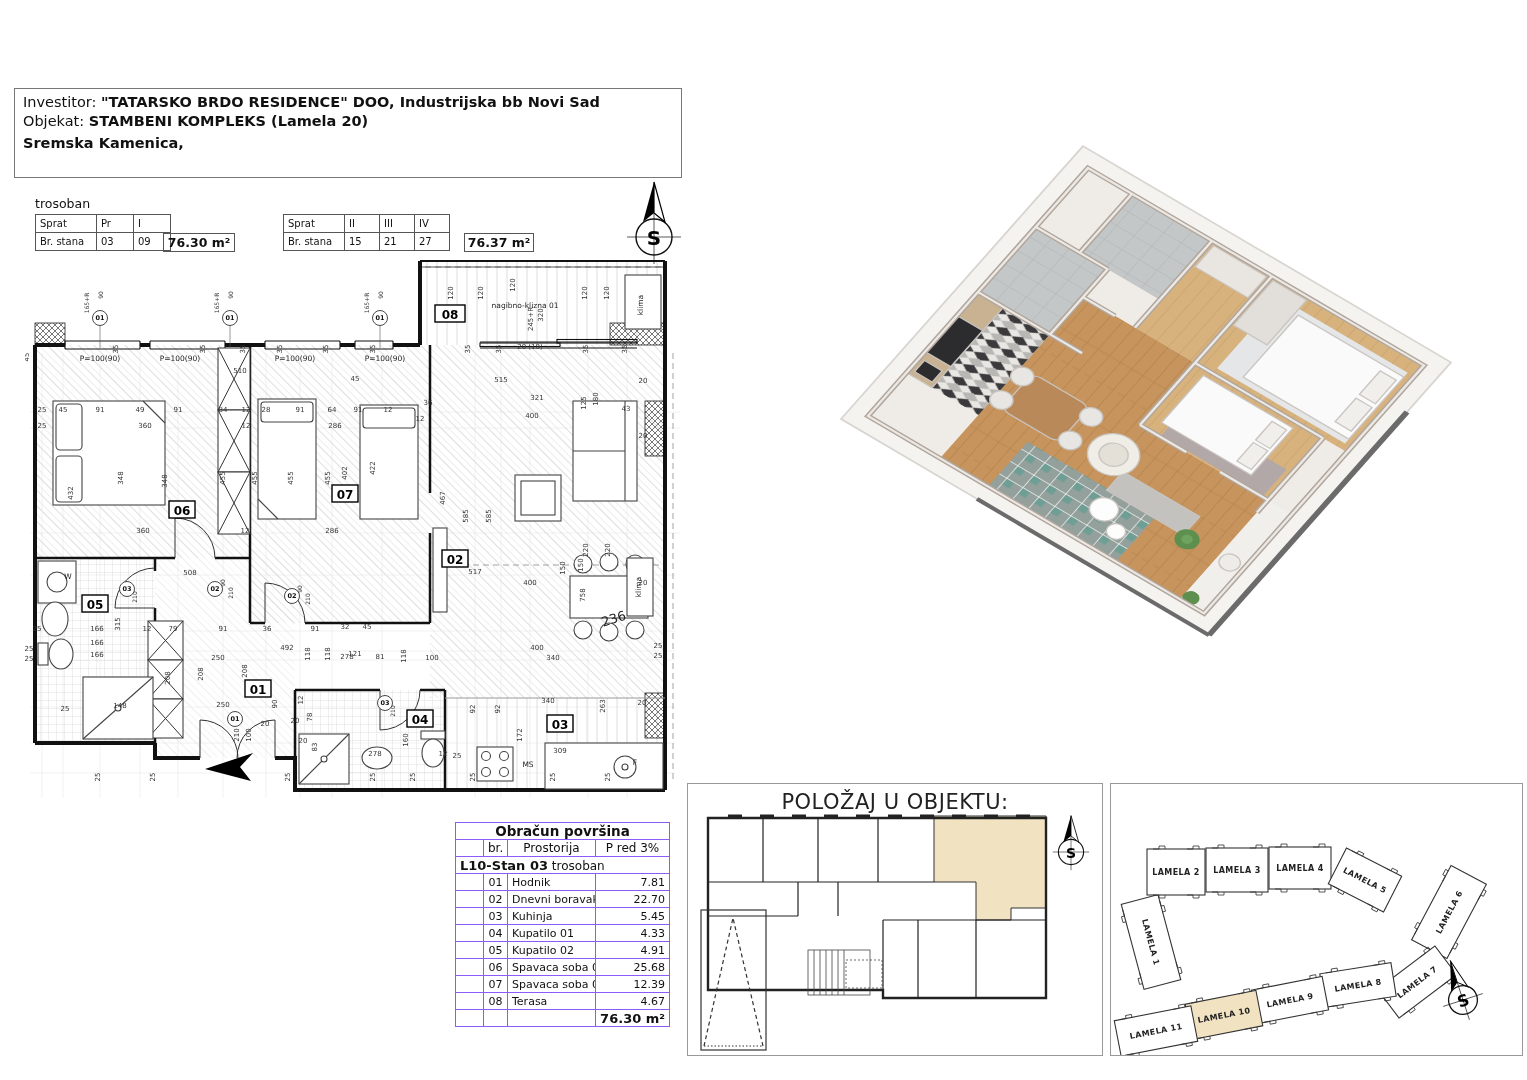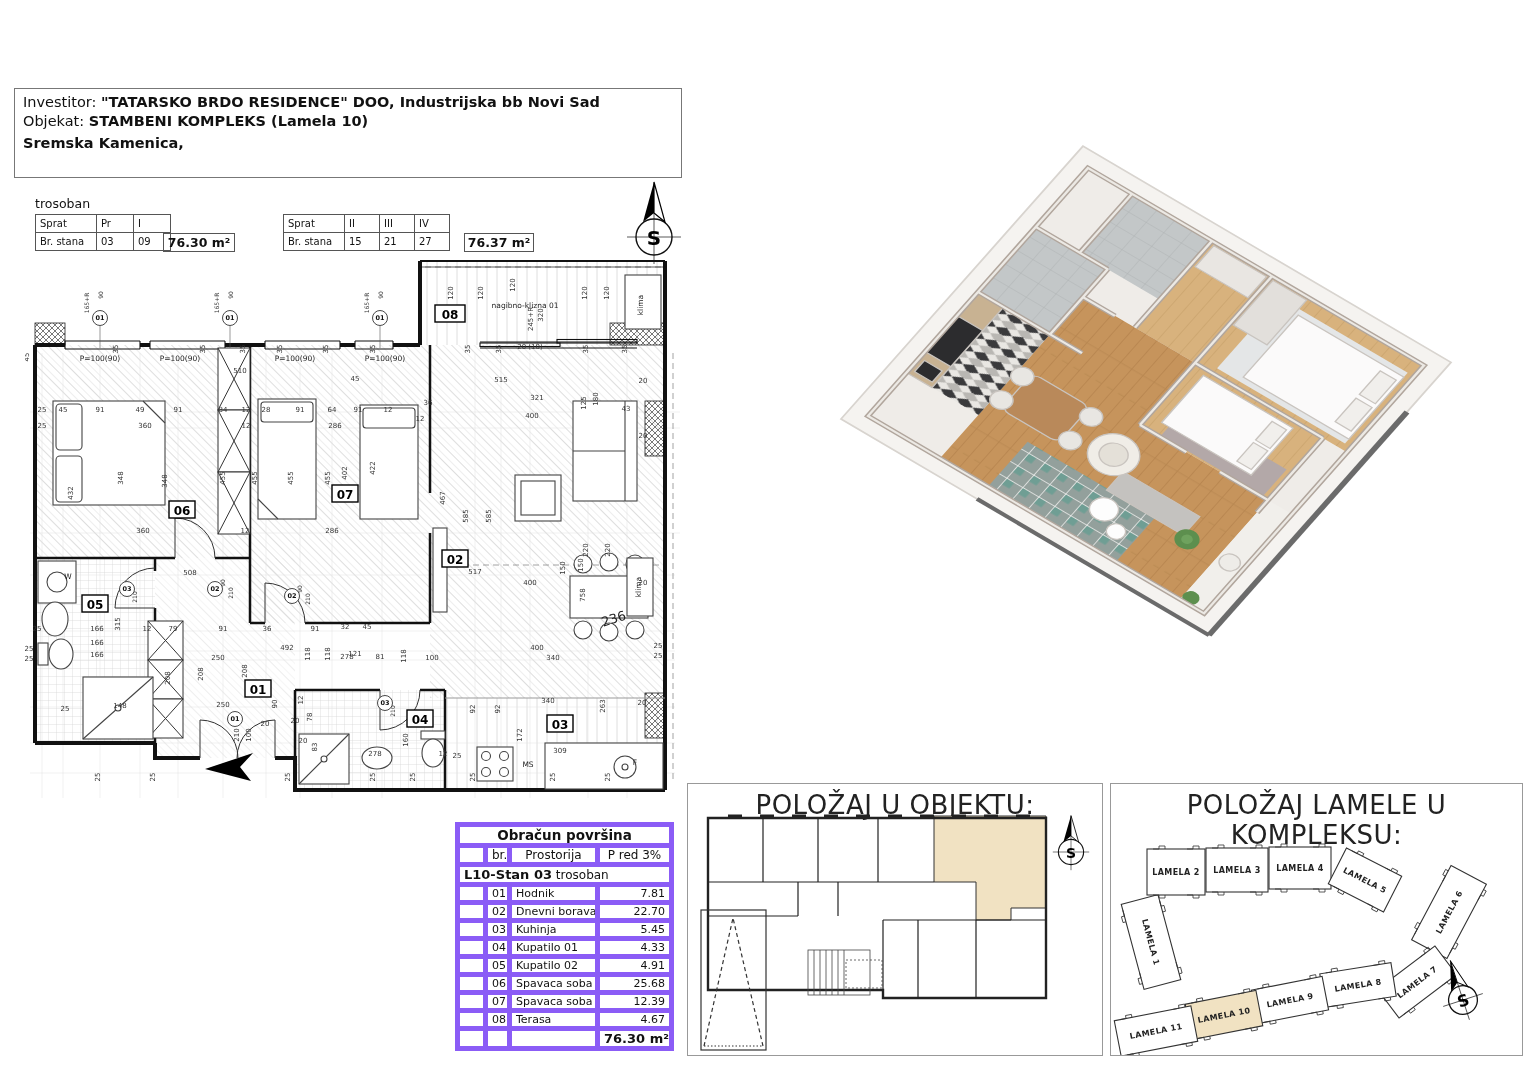--- a/index.html
+++ b/index.html
@@ -13,47 +13,47 @@
   .hline{white-space:nowrap;}
   
   .utype{left:35px;top:196px;font-size:12.5px;}
   table.unit{border-collapse:collapse;font-size:10px;}
   table.unit td{border:1px solid #555;height:17px;padding:0 4px;text-align:left;}
   table.unit td.lab{text-align:left;}
   .areabox{border:1px solid #555;height:17px;line-height:17px;text-align:center;
            font-weight:bold;font-size:12.5px;}
   
   table.ob{border-collapse:collapse;font-size:11px;table-layout:fixed;background:#fff;}
-  table.ob td{border:5px solid #8b5cf6;height:17px;padding:0 4px;box-sizing:border-box;overflow:hidden;white-space:nowrap;}
+  table.ob td{border:1px solid #8b5cf6;height:17px;padding:0 4px;box-sizing:border-box;overflow:hidden;white-space:nowrap;}
   table.ob td.tt{font-weight:bold;text-align:center;font-size:13.5px;}
   table.ob td.hd{text-align:center;font-size:12px;}
   table.ob td.num{text-align:right;}
   table.ob td.stan{font-size:12px;}
   table.ob td.stan b{font-size:13px;}
   table.ob td.tot{font-weight:bold;text-align:right;font-size:13px;}
   
   .panel{border:1px solid #999;background:#fff;box-sizing:border-box;}
   .ptitle{position:absolute;top:6px;left:0;width:100%;text-align:center;
-          font-size:26px;letter-spacing:.5px;color:#222;}
+          font-size:21px;letter-spacing:.5px;color:#222;}
   svg text{font-family:"DejaVu Sans","Liberation Sans",sans-serif;}
   .dim{font-size:7px;fill:#333;}
   .lbl{font-size:7.5px;fill:#222;}
   .tagtxt{font-size:6.5px;font-weight:bold;fill:#111;}
   .roomnum{font-size:12px;font-weight:bold;fill:#000;}
   .lamlab{font-size:8px;font-weight:bold;fill:#222;letter-spacing:.4px;}
   .cletter{font-size:20px;font-weight:bold;fill:#000;}
 </style>
 </head>
 <body>
 
 <div class="page">
 
   <div class="abs header-box">
     <div class="hline"><span>Investitor: </span><b>"TATARSKO BRDO RESIDENCE" DOO, Industrijska bb Novi Sad</b></div>
-    <div class="hline"><span>Objekat: </span><b>STAMBENI KOMPLEKS (Lamela 10)</b></div>
+    <div class="hline"><span>Objekat: </span><b>STAMBENI KOMPLEKS (Lamela 20)</b></div>
     <div class="hline" style="margin-top:3px;"><b>Sremska Kamenica,</b></div>
   </div>
 
   <div class="abs utype">trosoban</div>
 
   <table class="unit abs" style="left:35px;top:214px;">
     <tbody>
         <tr>
       <td class="lab" style="width:52px;">Sprat</td>
       <td style="width:28px;">Pr</td>
@@ -656,21 +656,20 @@
         <line x1="-26" y1="0" x2="26" y2="0" stroke="#111" stroke-width=".8"></line>
         <line x1="0" y1="-26" x2="0" y2="26" stroke="#111" stroke-width=".8"></line>
         <polygon points="0,-52 -11,-14 0,-23" fill="#000"></polygon>
         <polygon points="0,-52 11,-14 0,-23" fill="#fff" stroke="#000" stroke-width="1.2"></polygon>
         <text class="cletter" x="0" y="8" text-anchor="middle">S</text>
       </g>
     </svg>
   </div>
 
   <div class="abs panel" style="left:1110px;top:783px;width:413px;height:273px;">
-    <div class="ptitle">POLOŽAJ LAMELE U KOMPLEKSU:</div>
     <svg id="lamsvg" width="411" height="245" viewBox="0 0 411 245" style="position:absolute;left:0;top:26px;">
       <g id="lam-blocks">
           <g transform="translate(40,132) rotate(75)">
             <rect x="-44" y="-19" width="88" height="38" fill="#fff" stroke="#333" stroke-width="1.1"></rect>
             <path d="M-38,-19 h6 v-3 h6 v3 M26,-19 h6 v-3 h6 v3 M-38,19 h6 v3 h6 v-3 M26,19 h6 v3 h6 v-3" stroke="#333" stroke-width="0.8" fill="none"></path>
             <text x="0" y="3" class="lamlab" text-anchor="middle">LAMELA 1</text>
           </g>
           <g transform="translate(65,62) rotate(0)">
             <rect x="-29" y="-23" width="58" height="46" fill="#fff" stroke="#333" stroke-width="1.1"></rect>
             <path d="M-23,-23 h6 v-3 h6 v3 M11,-23 h6 v-3 h6 v3 M-23,23 h6 v3 h6 v-3 M11,23 h6 v3 h6 v-3" stroke="#333" stroke-width="0.8" fill="none"></path>

